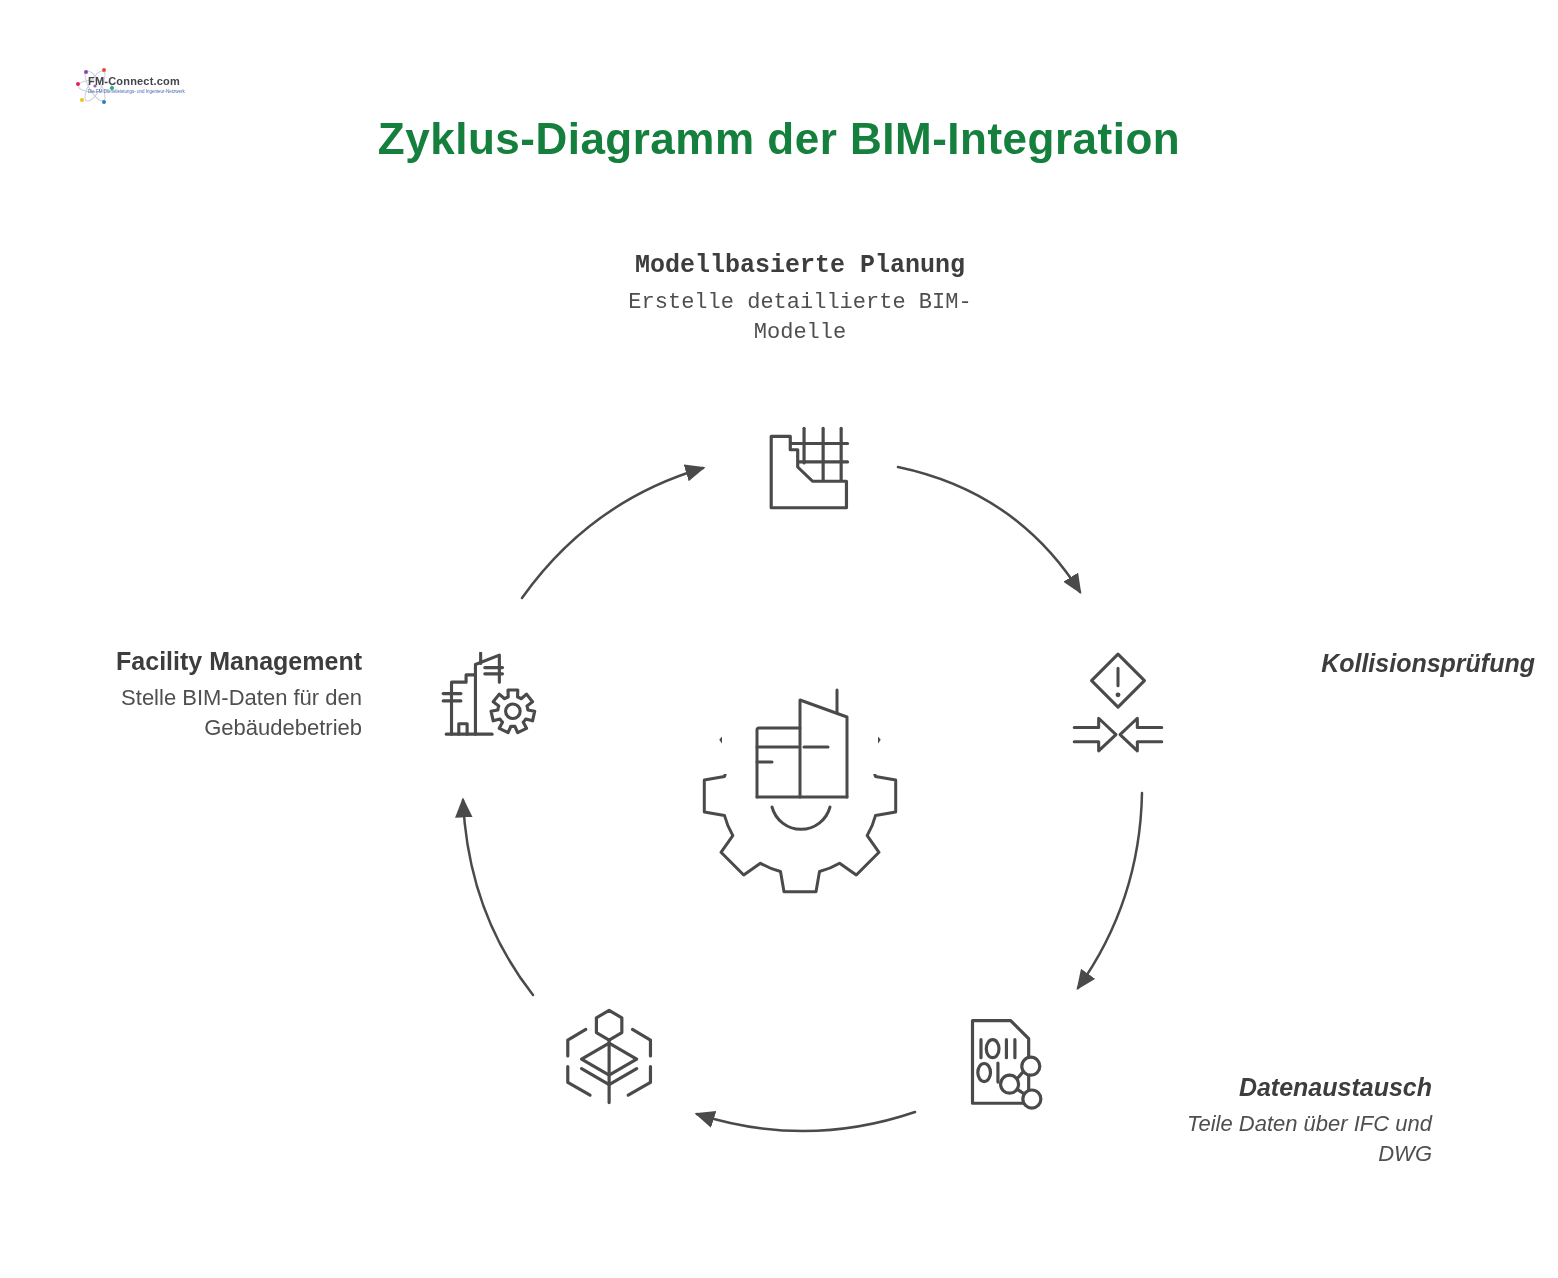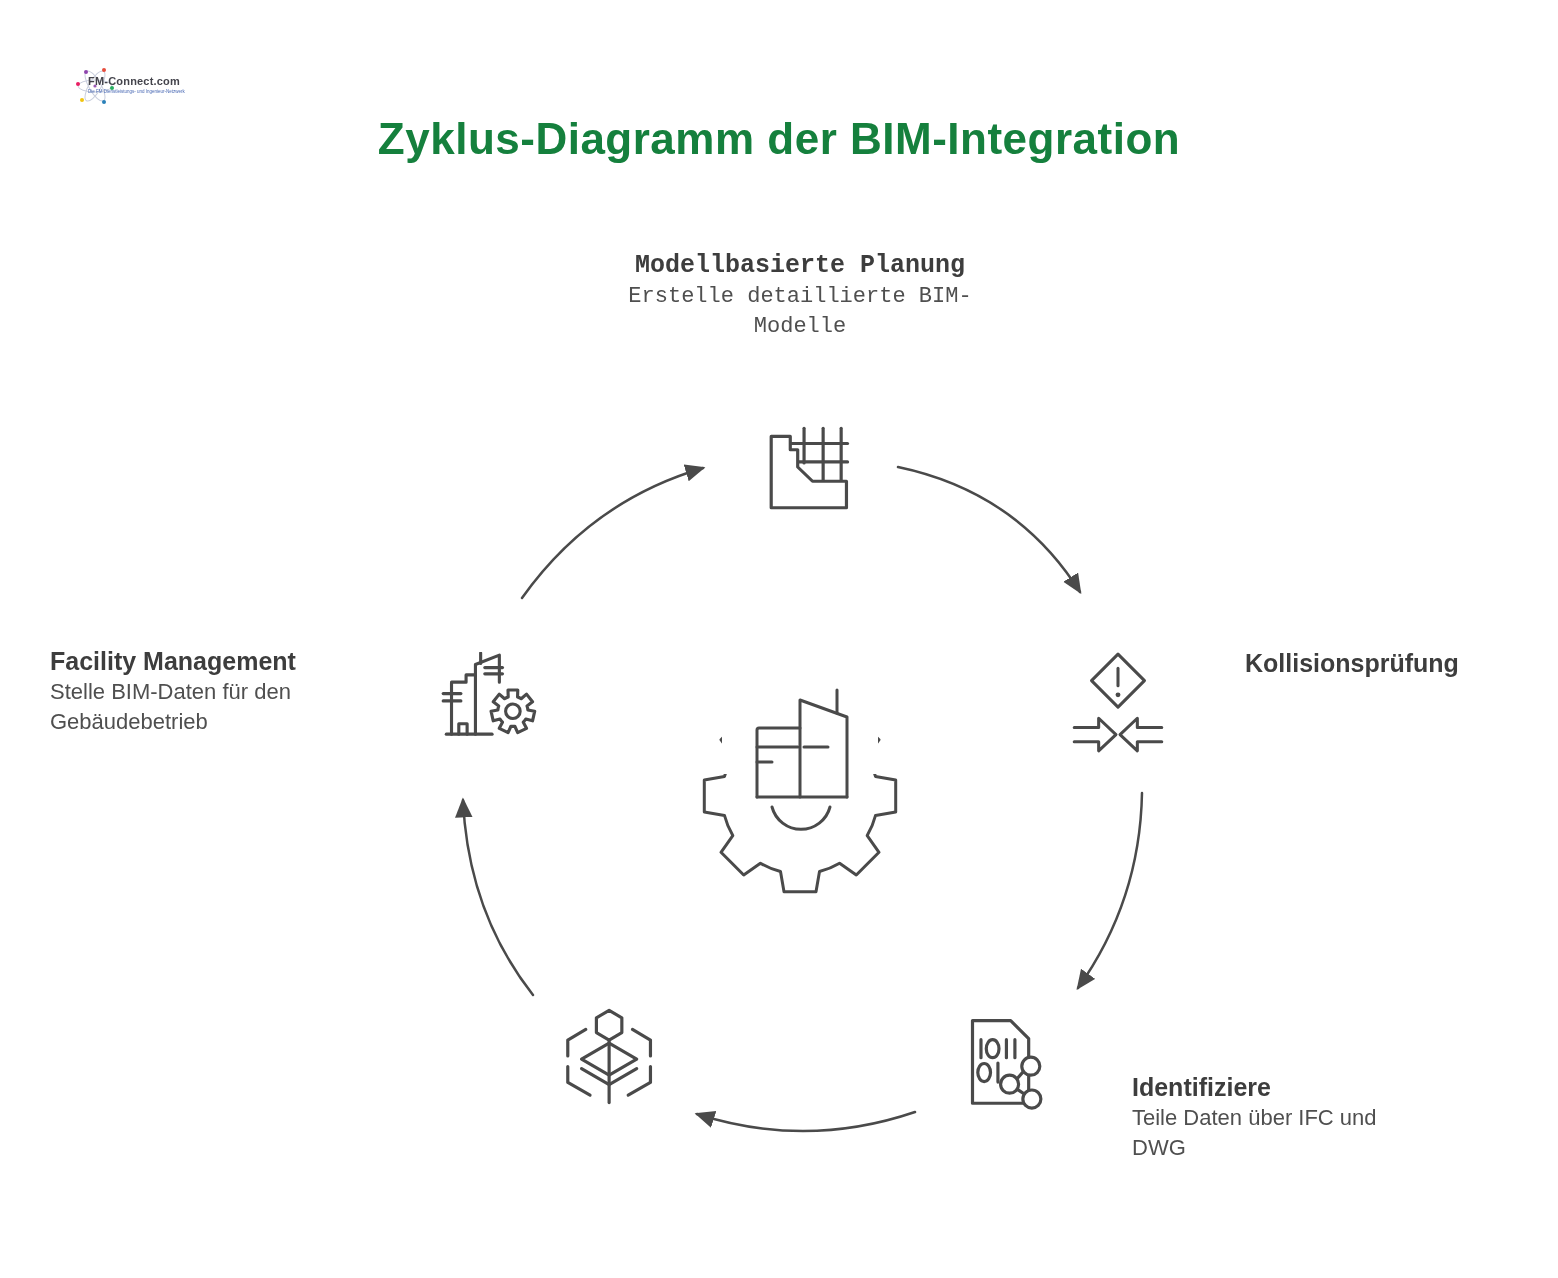--- a/index.html
+++ b/index.html
@@ -9,24 +9,24 @@
   .logo{position:absolute;left:74px;top:64px;width:120px;height:46px;}
   .logo svg{position:absolute;left:0;top:0;}
   .logo .brand{position:absolute;left:14px;top:11px;font-size:11px;font-weight:bold;color:#44444c;letter-spacing:.2px;}
   .logo .tagline{position:absolute;left:14px;top:25px;font-size:4.5px;color:#4767b3;white-space:nowrap;}
 
   .main-title{position:absolute;left:0;right:0;top:114px;text-align:center;
     font-size:44px;font-weight:bold;color:#15803d;letter-spacing:.5px;}
 
   .stage-label{position:absolute;}
   .stage-name{font-size:25px;font-weight:bold;color:#3d3d3d;line-height:30px;}
-  .stage-desc{font-size:22px;color:#4f4f4f;line-height:29.5px;white-space:pre-line;margin-top:1px;}
+  .stage-desc{font-size:22px;color:#4f4f4f;line-height:29.5px;white-space:pre-line;margin-top:7px;}
   .align-center{text-align:center;}
-  .align-left{text-align:left;}
-  .align-right{text-align:left;}
+  .align-left{text-align:right;font-style:italic;}
+  .align-right{text-align:right;}
 
   .icon{position:absolute;}
   .icon svg{display:block;}
   .stroke{fill:none;stroke:#4a4a4a;stroke-width:3;stroke-linecap:round;stroke-linejoin:round;}
   .stroke-fill{fill:#ffffff;stroke:#4a4a4a;stroke-width:3;stroke-linecap:round;stroke-linejoin:round;}
 
   .arrows{position:absolute;left:0;top:0;width:1558px;height:1278px;pointer-events:none;}
 </style>
 </head>
 <body>
@@ -58,21 +58,21 @@
     <div class="stage-name">Modellbasierte Planung</div>
     <div class="stage-desc">Erstelle detaillierte BIM-
 Modelle</div>
   </div>
 
   <div class="stage-label align-left" style="left:1245px;top:648px;width:290px;">
     <div class="stage-name">Kollisionsprüfung</div>
   </div>
 
   <div class="stage-label align-left" style="left:1132px;top:1072px;width:300px;">
-    <div class="stage-name">Identifiziere</div>
+    <div class="stage-name">Datenaustausch</div>
     <div class="stage-desc">Teile Daten über IFC und
 DWG</div>
   </div>
 
   <div class="stage-label align-right" style="left:165px;top:1068px;width:312px;">
   </div>
 
   <div class="stage-label align-right" style="left:50px;top:646px;width:312px;">
     <div class="stage-name">Facility Management</div>
     <div class="stage-desc">Stelle BIM-Daten für den

